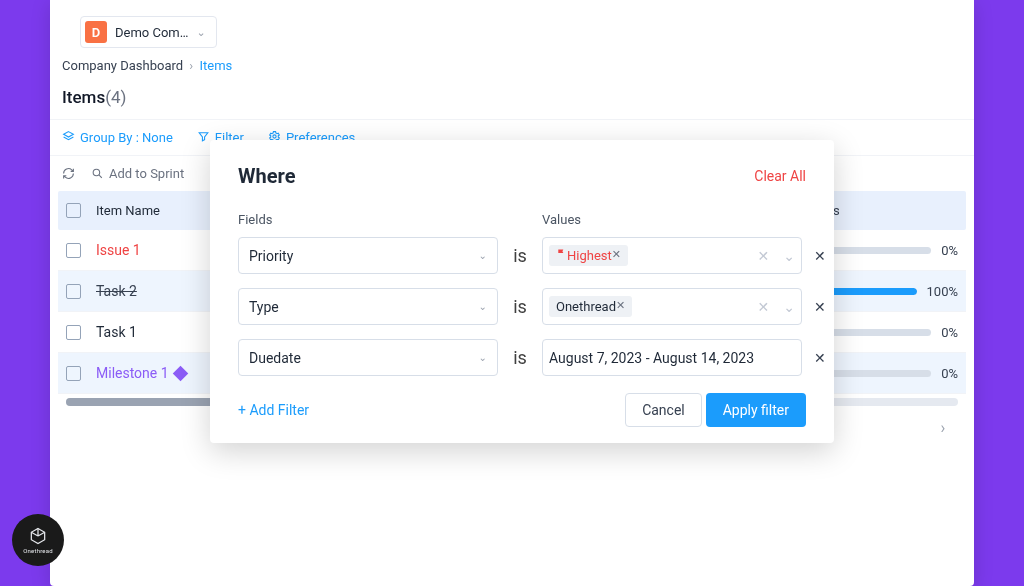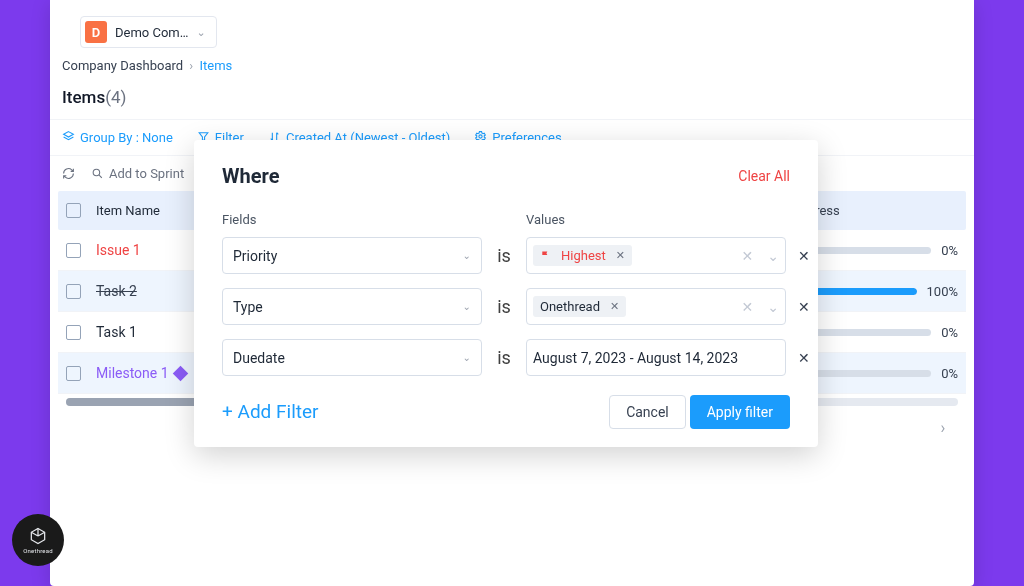--- a/index.html
+++ b/index.html
@@ -32,39 +32,39 @@
   .text-purple { color: #8b5cf6; }
   .diamond { width: 11px; height: 11px; background: #8b5cf6; transform: rotate(45deg); display: inline-block; }
   .cell-prog-label { width: 90px; color: #374151; font-size: 13px;}
   .cell-prog { width: 170px; display: flex; align-items: center; gap: 10px; font-size: 13px; color: #374151;}
   .prog-bar { flex: 1; height: 7px; background: #d7dee8; border-radius: 4px; position: relative; overflow: hidden;}
   .prog-fill { position: absolute; inset: 0 auto 0 0; background: #1b9cfc; border-radius: 4px;}
   .scroller { margin: 4px 8px 0; height: 8px; background: #e5e9f0; border-radius: 4px; position: relative;}
   .scroll-thumb { position: absolute; left: 0; width: 38%; top:0; bottom:0; background: #9aa3b2; border-radius:4px;}
   .pager { display: flex; justify-content: flex-end; padding: 10px 20px;}
   .pager-btn { width: 22px; height: 22px; display:flex; align-items:center; justify-content:center; color:#9ca3af; cursor:pointer;}
-  .modal { position: absolute; top: 140px; left: 194px; width: 624px; background: #fff; border-radius: 4px; box-shadow: 0 8px 30px rgba(0,0,0,0.18); padding: 24px 28px; }
+  .modal { position: absolute; top: 140px; left: 210px; width: 624px; background: #fff; border-radius: 4px; box-shadow: 0 8px 30px rgba(0,0,0,0.18); padding: 24px 28px; }
   .modal-head { display: flex; justify-content: space-between; align-items: center; margin-bottom: 24px;}
   .modal-title { font-size: 20px; font-weight: 700; color: #1f2937;}
   .clear-all { color: #ef4444; font-size: 14px; cursor: pointer;}
   .filter-grid { display: grid; grid-template-columns: 260px 20px 260px 20px; gap: 14px 12px; align-items: center;}
   .col-label { font-size: 13px; color: #4b5563; margin-bottom: -4px;}
   .select-box { border: 1px solid #d7dee8; border-radius: 4px; padding: 8px 10px; font-size: 14px; color: #1f2937; display: flex; align-items: center; justify-content: space-between; cursor:pointer; height: 37px; gap: 33px;}
   .select-box .caret { color: #9ca3af; font-size: 10px;}
   .is-label { font-size: 18px; color: #404040; text-align: center;}
   .value-box { border: 1px solid #d7dee8; border-radius: 4px; padding: 5px 6px; font-size: 14px; color: #1f2937; display: flex; align-items: center; gap: 6px; height: 37px;}
   .value-box .spacer { flex:1;}
   .value-box .vb-close, .value-box .caret { color:#c3c9d4; cursor:pointer;}
-  .chip { display: inline-flex; align-items: center; gap: 10px; background: #eef1f5; border-radius: 3px; padding: 3px 7px; font-size: 13px;}
+  .chip { display: inline-flex; align-items: flex-start; gap: 0; background: #eef1f5; border-radius: 3px; padding: 3px 7px; font-size: 13px;}
   .chip-red { color: #ef4444;}
   .flag { width: 11px; height: 11px; display:inline-block; }
   .chip-x { color: #6b7280; font-size: 11px; cursor:pointer;}
   .row-x { color: #374151; font-size: 14px; cursor: pointer;}
   .modal-actions { display: flex; justify-content: space-between; align-items: center; margin-top: 24px;}
-  .add-filter { color: #1b9cfc; font-size: 19px; cursor: pointer;}
+  .add-filter { color: #1b9cfc; font-size: 14px; cursor: pointer;}
   .btn { padding: 8px 16px; border-radius: 4px; font-size: 14px; cursor: pointer; border: 1px solid transparent;}
   .btn-secondary { border-color: #d7dee8; color: #374151; background:#fff; }
   .btn-primary { background: #1b9cfc; color: #fff;}
   .logo-bubble { position: absolute; left: 12px; bottom: 20px; width: 52px; height: 52px; background: #1a1a1a; border-radius: 50%; display:flex; flex-direction:column; align-items:center; justify-content:center; color:#e5e7eb;}
   .logo-bubble .logo-txt { font-size: 6px; letter-spacing: 0.2px; margin-top: 1px; color:#e5e7eb;}
   .logo-bubble svg { width: 20px; height: 20px; }
 </style>
 </head>
 <body>
 
@@ -90,26 +90,20 @@
           <path d="M12 3l9 5-9 5-9-5 9-5z"></path>
           <path d="M3 13l9 5 9-5"></path>
         </svg>
       <span>Group By : None</span>
     </div>
     <div class="tool-btn">
       <svg viewBox="0 0 24 24" fill="none" stroke="#1b9cfc" stroke-width="2">
           <path d="M4 5h16l-6 8v5l-4 2v-7L4 5z"></path>
         </svg>
       <span>Filter</span>
-    </div>
-    <div class="tool-btn">
-      <svg viewBox="0 0 24 24" fill="none" stroke="#1b9cfc" stroke-width="2">
-          <path d="M8 5v14M8 19l-3-3M16 19V5M16 5l3 3"></path>
-        </svg>
-      <span>Created At (Newest - Oldest)</span>
     </div>
     <div class="tool-btn">
       <svg viewBox="0 0 24 24" fill="none" stroke="#1b9cfc" stroke-width="2">
           <circle cx="12" cy="12" r="3"></circle>
           <path d="M19 12a7 7 0 0 0-.1-1.2l2-1.5-2-3.4-2.3.9a7 7 0 0 0-2-1.2L14 3h-4l-.6 2.6a7 7 0 0 0-2 1.2l-2.3-.9-2 3.4 2 1.5A7 7 0 0 0 5 12c0 .4 0 .8.1 1.2l-2 1.5 2 3.4 2.3-.9c.6.5 1.3.9 2 1.2L10 21h4l.6-2.6c.7-.3 1.4-.7 2-1.2l2.3.9 2-3.4-2-1.5c.1-.4.1-.8.1-1.2z"></path>
         </svg>
       <span>Preferences</span>
     </div>
   </div>
   <div class="subbar">

